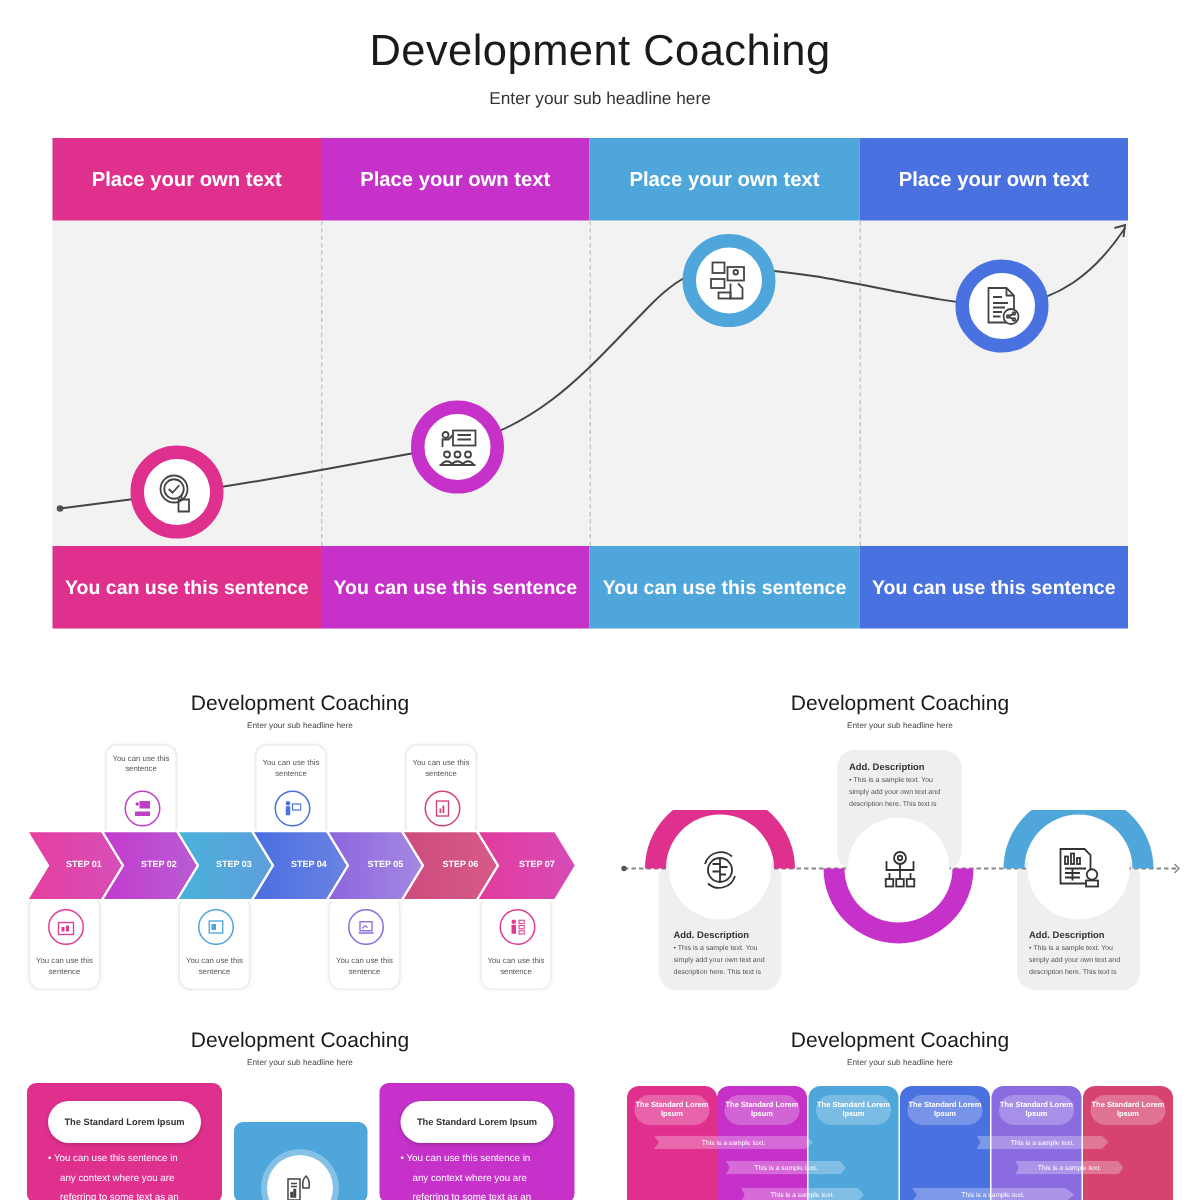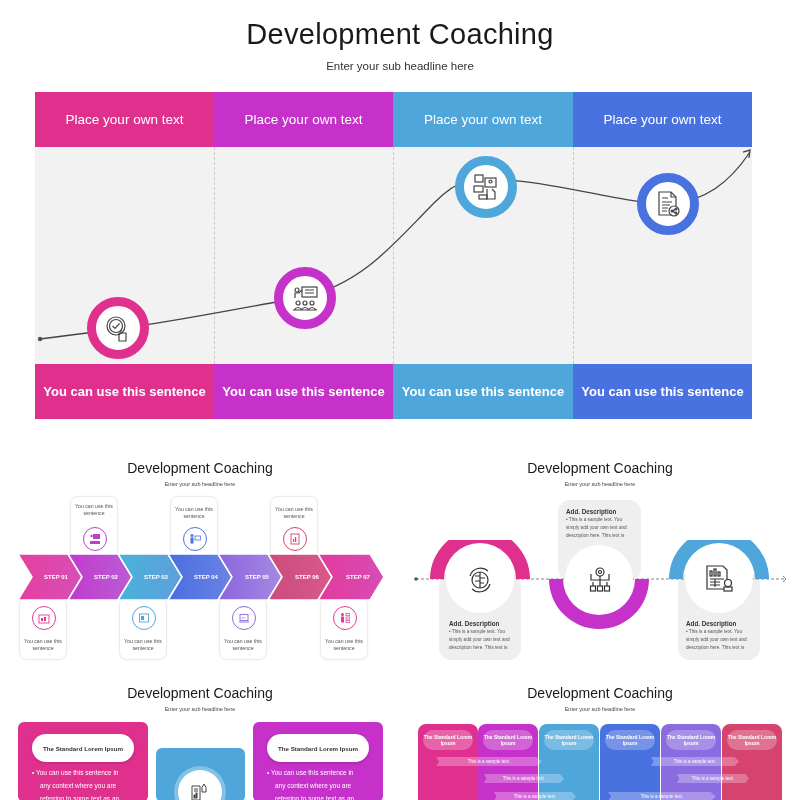--- a/index.html
+++ b/index.html
@@ -4,21 +4,21 @@
 <style>
   * { box-sizing: border-box; margin: 0; padding: 0; }
   html, body { width: 800px; height: 800px; background: #ffffff; overflow: hidden; font-family: "Liberation Sans", "DejaVu Sans", sans-serif; color: #222; }
   .abs { position: absolute; }
   #root { position: relative; width: 800px; height: 800px; }
 
   
   .main-title { position: absolute; left: 0; top: 18px; width: 800px; text-align: center; font-size: 29px; color: #1a1a1a; letter-spacing: 0.3px; }
   .main-sub { position: absolute; left: 0; top: 60px; width: 800px; text-align: center; font-size: 11.5px; color: #333; }
   .chart { position: absolute; left: 35px; top: 92px; width: 717px; height: 327px; background: #f2f2f2; }
-  .col-head { position: absolute; top: 0; height: 55px; color: #fff; font-weight: normal; font-size: 13.5px; display: flex; align-items: center; justify-content: center; text-align: center; }
+  .col-head { position: absolute; top: 0; height: 55px; color: #fff; font-weight: bold; font-size: 13.5px; display: flex; align-items: center; justify-content: center; text-align: center; }
   .col-foot { position: absolute; top: 272px; height: 55px; color: #fff; font-weight: bold; font-size: 13px; display: flex; align-items: center; justify-content: center; }
   .col-div { position: absolute; top: 55px; height: 217px; width: 0; border-left: 1px dashed #c9c9c9; }
   .node { position: absolute; width: 62px; height: 62px; border-radius: 50%; background: #fff; display: flex; align-items: center; justify-content: center; }
   .node svg { width: 30px; height: 30px; }
 
   
   .t-title { position: absolute; width: 400px; text-align: center; font-size: 14px; color: #1a1a1a; }
   .t-sub { position: absolute; width: 400px; text-align: center; font-size: 5.5px; color: #444; }
 
   .step-card { position: absolute; width: 48px; height: 63px; background: #fff; border: 1px solid #ececec; border-radius: 8px; box-shadow: 0 0 3px rgba(0,0,0,0.05); }

